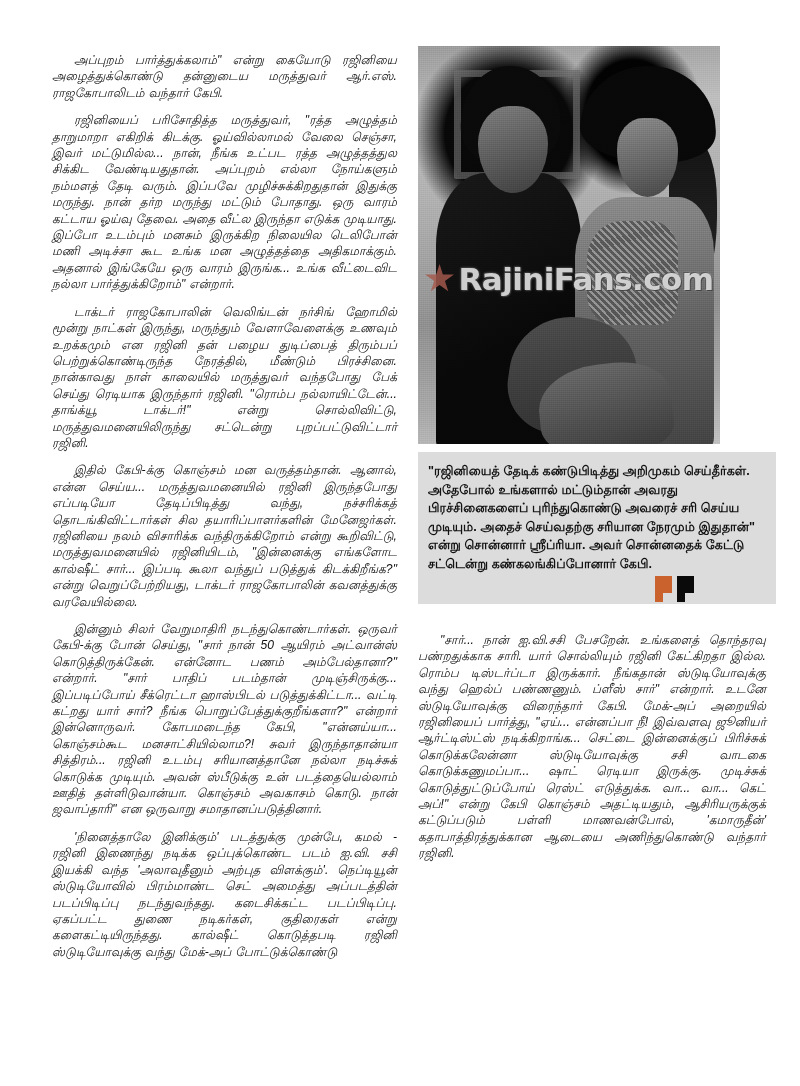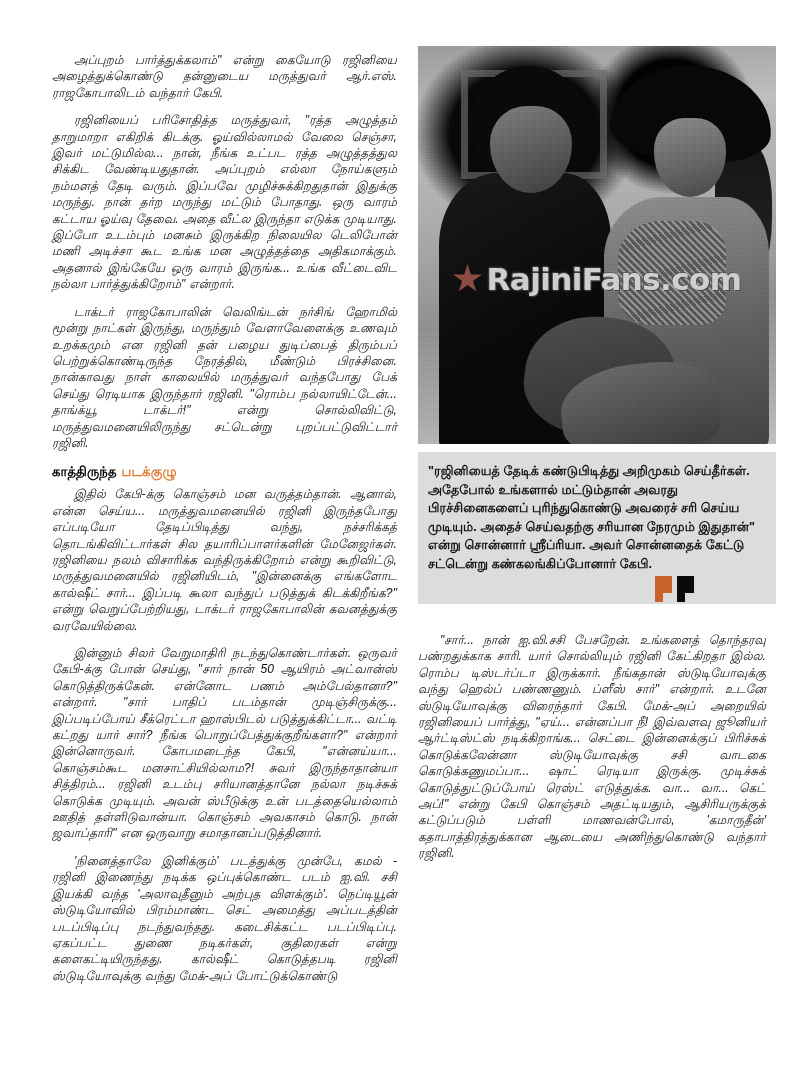--- a/index.html
+++ b/index.html
@@ -59,21 +59,21 @@
     letter-spacing: 0.1px;
   }
   .section-head .hd-black { color: #000000; }
   .section-head .hd-accent { color: #e07a30; margin-left: 5px; }
 
   
   .photo {
     position: absolute;
     left: 418px;
     top: 46px;
-    width: 358px;
+    width: 302px;
     height: 398px;
     overflow: hidden;
     background: #6f6f6f;
   }
   .photo-canvas {
     position: absolute;
     inset: 0;
     background:
       radial-gradient(ellipse 44% 34% at 30% 22%, #111 0%, #111 48%, rgba(20,20,20,0) 72%),
       radial-gradient(ellipse 30% 26% at 71% 17%, #0b0b0b 0%, #0b0b0b 52%, rgba(10,10,10,0) 78%),
@@ -267,23 +267,20 @@
       <span class="qm qm-orange"></span>
       <span class="qm qm-black"></span>
     </div>
   </div>
 
   <div class="col col-left">
     <p class="body">அப்புறம் பார்த்துக்கலாம்" என்று கையோடு ரஜினியை அழைத்துக்கொண்டு தன்னுடைய மருத்துவர் ஆர்.எஸ். ராஜகோபாலிடம் வந்தார் கேபி.</p>
     <p class="body">ரஜினியைப் பரிசோதித்த மருத்துவர், "ரத்த அழுத்தம் தாறுமாறா எகிறிக் கிடக்கு. ஓய்வில்லாமல் வேலை செஞ்சா, இவர் மட்டுமில்ல... நான், நீங்க உட்பட ரத்த அழுத்தத்துல சிக்கிட வேண்டியதுதான். அப்புறம் எல்லா நோய்களும் நம்மளத் தேடி வரும். இப்பவே முழிச்சுக்கிறதுதான் இதுக்கு மருந்து. நான் தர்ற மருந்து மட்டும் போதாது. ஒரு வாரம் கட்டாய ஓய்வு தேவை. அதை வீட்ல இருந்தா எடுக்க முடியாது. இப்போ உடம்பும் மனசும் இருக்கிற நிலையில டெலிபோன் மணி அடிச்சா கூட உங்க மன அழுத்தத்தை அதிகமாக்கும். அதனால் இங்கேயே ஒரு வாரம் இருங்க... உங்க வீட்டைவிட நல்லா பார்த்துக்கிறோம்" என்றார்.</p>
     <p class="body">டாக்டர் ராஜகோபாலின் வெலிங்டன் நர்சிங் ஹோமில் மூன்று நாட்கள் இருந்து, மருந்தும் வேளாவேளைக்கு உணவும் உறக்கமும் என ரஜினி தன் பழைய துடிப்பைத் திரும்பப் பெற்றுக்கொண்டிருந்த நேரத்தில், மீண்டும் பிரச்சினை. நான்காவது நாள் காலையில் மருத்துவர் வந்தபோது பேக் செய்து ரெடியாக இருந்தார் ரஜினி. "ரொம்ப நல்லாயிட்டேன்... தாங்க்யூ டாக்டர்!" என்று சொல்லிவிட்டு, மருத்துவமனையிலிருந்து சட்டென்று புறப்பட்டுவிட்டார் ரஜினி.</p>
 
-    <div class="section-head">
-      <span class="hd-black">காத்திருந்த</span><span class="hd-accent">படக்குழு</span>
-    </div>
 
     <p class="body">இதில் கேபி-க்கு கொஞ்சம் மன வருத்தம்தான். ஆனால், என்ன செய்ய... மருத்துவமனையில் ரஜினி இருந்தபோது எப்படியோ தேடிப்பிடித்து வந்து, நச்சரிக்கத் தொடங்கிவிட்டார்கள் சில தயாரிப்பாளர்களின் மேனேஜர்கள். ரஜினியை நலம் விசாரிக்க வந்திருக்கிறோம் என்று கூறிவிட்டு, மருத்துவமனையில் ரஜினியிடம், "இன்னைக்கு எங்களோட கால்ஷீட் சார்... இப்படி கூலா வந்துப் படுத்துக் கிடக்கிறீங்க?" என்று வெறுப்பேற்றியது, டாக்டர் ராஜகோபாலின் கவனத்துக்கு வரவேயில்லை.</p>
     <p class="body">இன்னும் சிலர் வேறுமாதிரி நடந்துகொண்டார்கள். ஒருவர் கேபி-க்கு போன் செய்து, "சார் நான் 50 ஆயிரம் அட்வான்ஸ் கொடுத்திருக்கேன். என்னோட பணம் அம்பேல்தானா?" என்றார். "சார் பாதிப் படம்தான் முடிஞ்சிருக்கு... இப்படிப்போய் சீக்ரெட்டா ஹாஸ்பிடல் படுத்துக்கிட்டா... வட்டி கட்றது யார் சார்? நீங்க பொறுப்பேத்துக்குறீங்களா?" என்றார் இன்னொருவர். கோபமடைந்த கேபி, "என்னய்யா... கொஞ்சம்கூட மனசாட்சியில்லாம?! சுவர் இருந்தாதான்யா சித்திரம்... ரஜினி உடம்பு சரியானத்தானே நல்லா நடிச்சுக் கொடுக்க முடியும். அவன் ஸ்பீடுக்கு உன் படத்தையெல்லாம் ஊதித் தள்ளிடுவான்யா. கொஞ்சம் அவகாசம் கொடு. நான் ஜவாப்தாரி" என ஒருவாறு சமாதானப்படுத்தினார்.</p>
     <p class="body">'நினைத்தாலே இனிக்கும்' படத்துக்கு முன்பே, கமல் - ரஜினி இணைந்து நடிக்க ஒப்புக்கொண்ட படம் ஐ.வி. சசி இயக்கி வந்த 'அலாவுதீனும் அற்புத விளக்கும்'. நெப்டியூன் ஸ்டுடியோவில் பிரம்மாண்ட செட் அமைத்து அப்படத்தின் படப்பிடிப்பு நடந்துவந்தது. கடைசிக்கட்ட படப்பிடிப்பு. ஏகப்பட்ட துணை நடிகர்கள், குதிரைகள் என்று களைகட்டியிருந்தது. கால்ஷீட் கொடுத்தபடி ரஜினி ஸ்டுடியோவுக்கு வந்து மேக்-அப் போட்டுக்கொண்டு</p>
   </div>
 
   <div class="col col-right-lower">
 
 
     <p class="body">"சார்... நான் ஐ.வி.சசி பேசறேன். உங்களைத் தொந்தரவு பண்றதுக்காக சாரி. யார் சொல்லியும் ரஜினி கேட்கிறதா இல்ல. ரொம்ப டிஸ்டர்ப்டா இருக்கார். நீங்கதான் ஸ்டுடியோவுக்கு வந்து ஹெல்ப் பண்ணணும். ப்ளீஸ் சார்" என்றார். உடனே ஸ்டுடியோவுக்கு விரைந்தார் கேபி. மேக்-அப் அறையில் ரஜினியைப் பார்த்து, "ஏய்... என்னப்பா நீ! இவ்வளவு ஜூனியர் ஆர்ட்டிஸ்ட்ஸ் நடிக்கிறாங்க... செட்டை இன்னைக்குப் பிரிச்சுக் கொடுக்கலேன்னா ஸ்டுடியோவுக்கு சசி வாடகை கொடுக்கணுமப்பா... ஷாட் ரெடியா இருக்கு. முடிச்சுக் கொடுத்துட்டுப்போய் ரெஸ்ட் எடுத்துக்க. வா... வா... கெட் அப்!" என்று கேபி கொஞ்சம் அதட்டியதும், ஆசிரியருக்குக் கட்டுப்படும் பள்ளி மாணவன்போல், 'கமாருதீன்' கதாபாத்திரத்துக்கான ஆடையை அணிந்துகொண்டு வந்தார் ரஜினி.</p>

